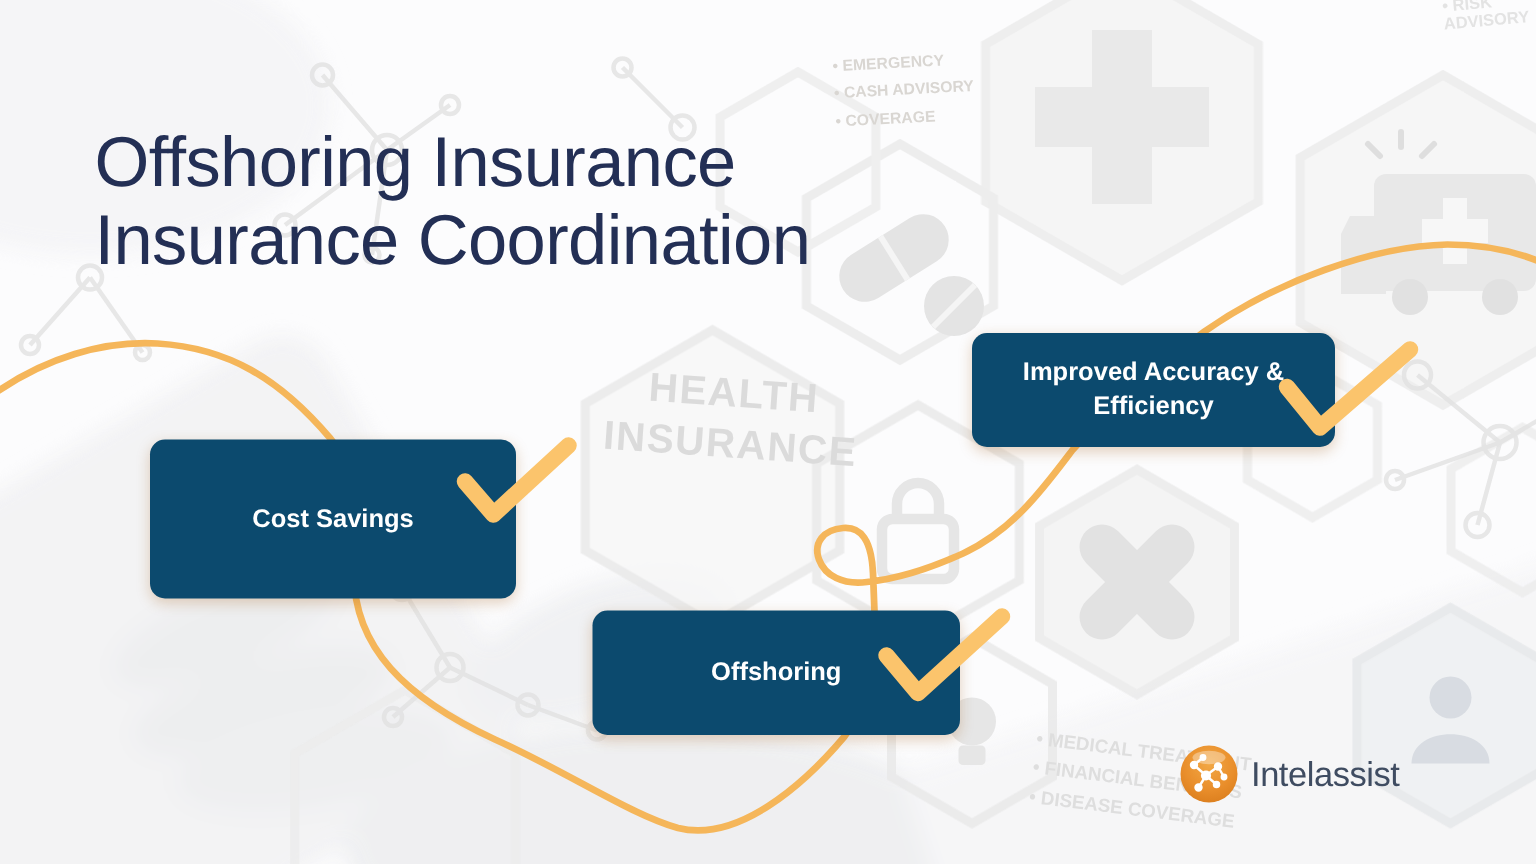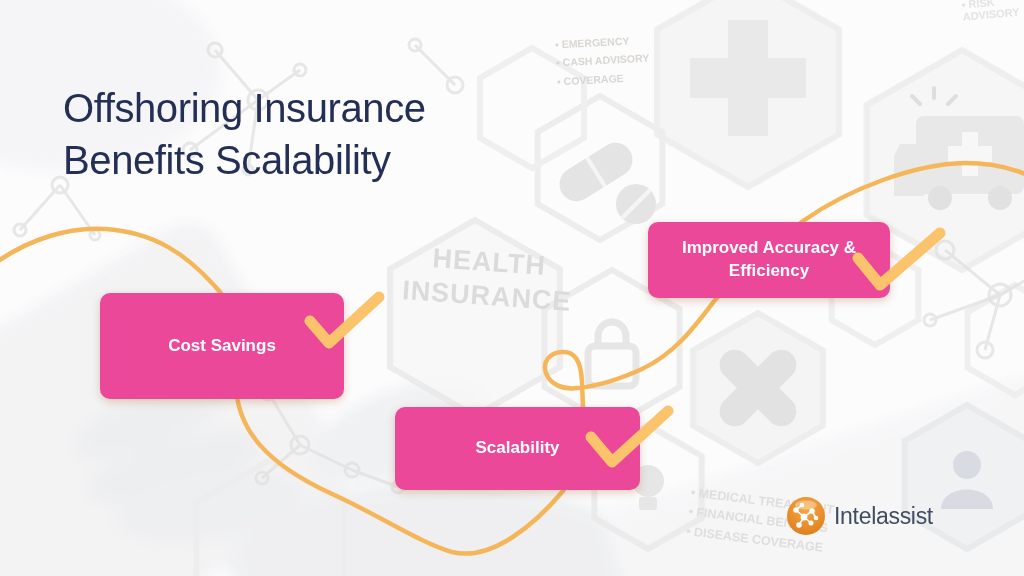--- a/index.html
+++ b/index.html
@@ -12,27 +12,27 @@
   .bg-svg{position:absolute;left:0;top:0;width:1024px;height:576px;}
   
   .wm{position:absolute;color:#dcdcdc;user-select:none;}
   .wm-top-list{left:556px;top:33px;font-size:10.5px;font-weight:700;line-height:1.75;transform:rotate(-3deg);color:#d9d6d2;}
   .wm-top-right{left:962px;top:-4px;font-size:11px;font-weight:700;transform:rotate(-5deg);color:#e3e3e3;}
   .wm-center{left:398px;top:246px;width:180px;text-align:center;font-weight:700;font-size:27px;line-height:1.25;letter-spacing:1px;color:#dbdbdb;transform:rotate(4deg);}
   .wm-bottom-list{left:688px;top:492px;font-size:12.5px;font-weight:700;line-height:1.55;transform:rotate(7deg);color:#dedede;}
   
   .title{
     position:absolute;left:63px;top:82px;
-    font-size:40px;line-height:52px;font-weight:400;
+    font-size:47px;line-height:52px;font-weight:400;
     color:#232f55;letter-spacing:-0.4px;
   }
   
   .benefit{
     position:absolute;display:flex;align-items:center;justify-content:center;
-    background:#ec4899;border-radius:10px;
+    background:#0c4a6e;border-radius:10px;
     box-shadow:0 3px 9px rgba(160,95,25,.28);
     color:#ffffff;font-weight:700;font-size:17px;text-align:center;
     padding:8px 18px;line-height:1.35;
   }
   .benefit.b0{left:100px;top:293px;width:244px;height:106px;}
   .benefit.b1{left:648px;top:222px;width:242px;height:76px;}
   .benefit.b2{left:395px;top:407px;width:245px;height:83px;}
   .check{position:absolute;overflow:visible;}
   
   .logo{position:absolute;left:786px;top:496px;display:flex;align-items:center;gap:8px;}
@@ -209,31 +209,31 @@
     <div>INSURANCE</div>
   </div>
   <div class="wm wm-bottom-list">
     <div>• MEDICAL TREATMENT</div>
     <div>• FINANCIAL BENEFITS</div>
     <div>• DISEASE COVERAGE</div>
   </div>
 
   <div class="title">
     <div>Offshoring Insurance</div>
-    <div>Benefits Scalability</div>
+    <div>Insurance Coordination</div>
   </div>
 
   <div class="benefit b0">
     <span>Cost Savings</span>
   </div>
   <div class="benefit b1">
     <span>Improved Accuracy &amp; Efficiency</span>
   </div>
   <div class="benefit b2">
-    <span>Scalability</span>
+    <span>Offshoring</span>
   </div>
 
   <svg class="check" style="left:300px;top:287px;" width="90" height="66" viewBox="0 0 90 66">
     <path d="M10 34 L29 56 L79 10" fill="none" stroke="#fbc46c" stroke-width="11" stroke-linecap="round" stroke-linejoin="round"></path>
   </svg>
   <svg class="check" style="left:848px;top:223px;" width="102" height="72" viewBox="0 0 102 72">
     <path d="M10 35 L32 62 L92 10" fill="none" stroke="#fbc46c" stroke-width="11" stroke-linecap="round" stroke-linejoin="round"></path>
   </svg>
   <svg class="check" style="left:581px;top:401px;" width="98" height="72" viewBox="0 0 98 72">
     <path d="M10 36 L31 61 L87 10" fill="none" stroke="#fbc46c" stroke-width="11" stroke-linecap="round" stroke-linejoin="round"></path>

